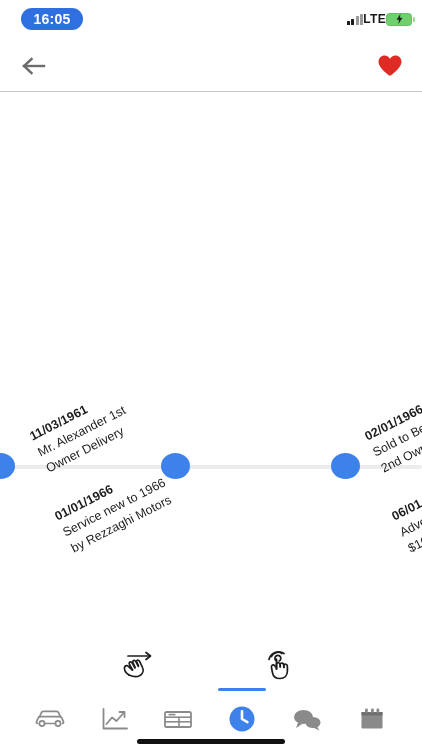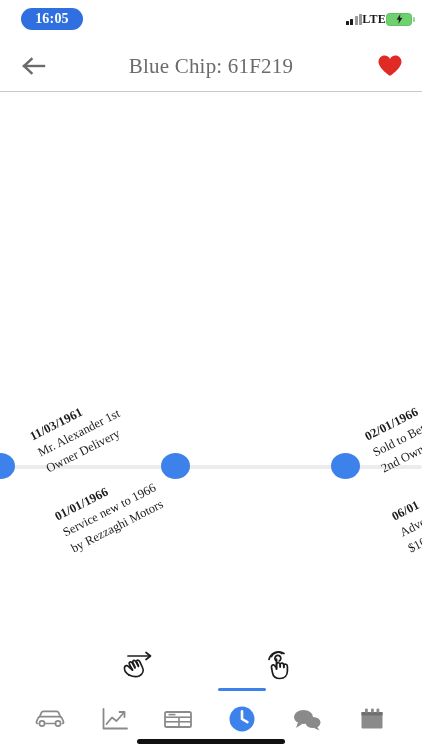--- a/index.html
+++ b/index.html
@@ -3,21 +3,21 @@
 <meta charset="utf-8">
 <title>Vehicle Timeline</title>
 <style>
   * { margin:0; padding:0; box-sizing:border-box; }
   html, body {
     width:422px; height:750px;
     background:#ffffff;
     font-family:"Liberation Sans", sans-serif;
     overflow:hidden;
   }
-  #app { position:relative; width:361px; height:750px; background:#fff;font-family:Liberation Serif, serif; }
+  #app { position:relative; width:361px; height:750px; background:#fff; }
 
   
   .statusbar {
     position:absolute; top:0; left:0; width:422px; height:40px;
     background:#ffffff;
   }
   .time-pill {
     position:absolute; left:21px; top:8px;
     height:22px; min-width:62px; padding:0 11px;
     background:#2f6fe0; border-radius:11px;
@@ -152,21 +152,20 @@
     </div>
   </div>
 
   <div class="header">
     <div class="back-btn">
       <svg width="26" height="20" viewBox="0 0 26 20">
         <path d="M10.5 3 L3 10 L10.5 17" stroke="#6b6b6b" stroke-width="2.4" fill="none" stroke-linecap="square" stroke-linejoin="miter"></path>
         <line x1="3" y1="10" x2="23" y2="10" stroke="#6b6b6b" stroke-width="2.4" stroke-linecap="square"></line>
       </svg>
     </div>
-    <div class="header-title">Blue Chip: 61F219</div>
     <div class="fav-btn">
       <svg width="26" height="24" viewBox="0 0 26 24">
         <path d="M13 22 C13 22 1.5 14.6 1.5 7.8 C1.5 4 4.4 1.5 7.5 1.5 C10 1.5 12.1 3 13 4.9 C13.9 3 16 1.5 18.5 1.5 C21.6 1.5 24.5 4 24.5 7.8 C24.5 14.6 13 22 13 22 Z" fill="#e02b25"></path>
       </svg>
     </div>
   </div>
   <div class="header-divider"></div>
 
   <div class="timeline-area">
     <div class="axis-line"></div>

